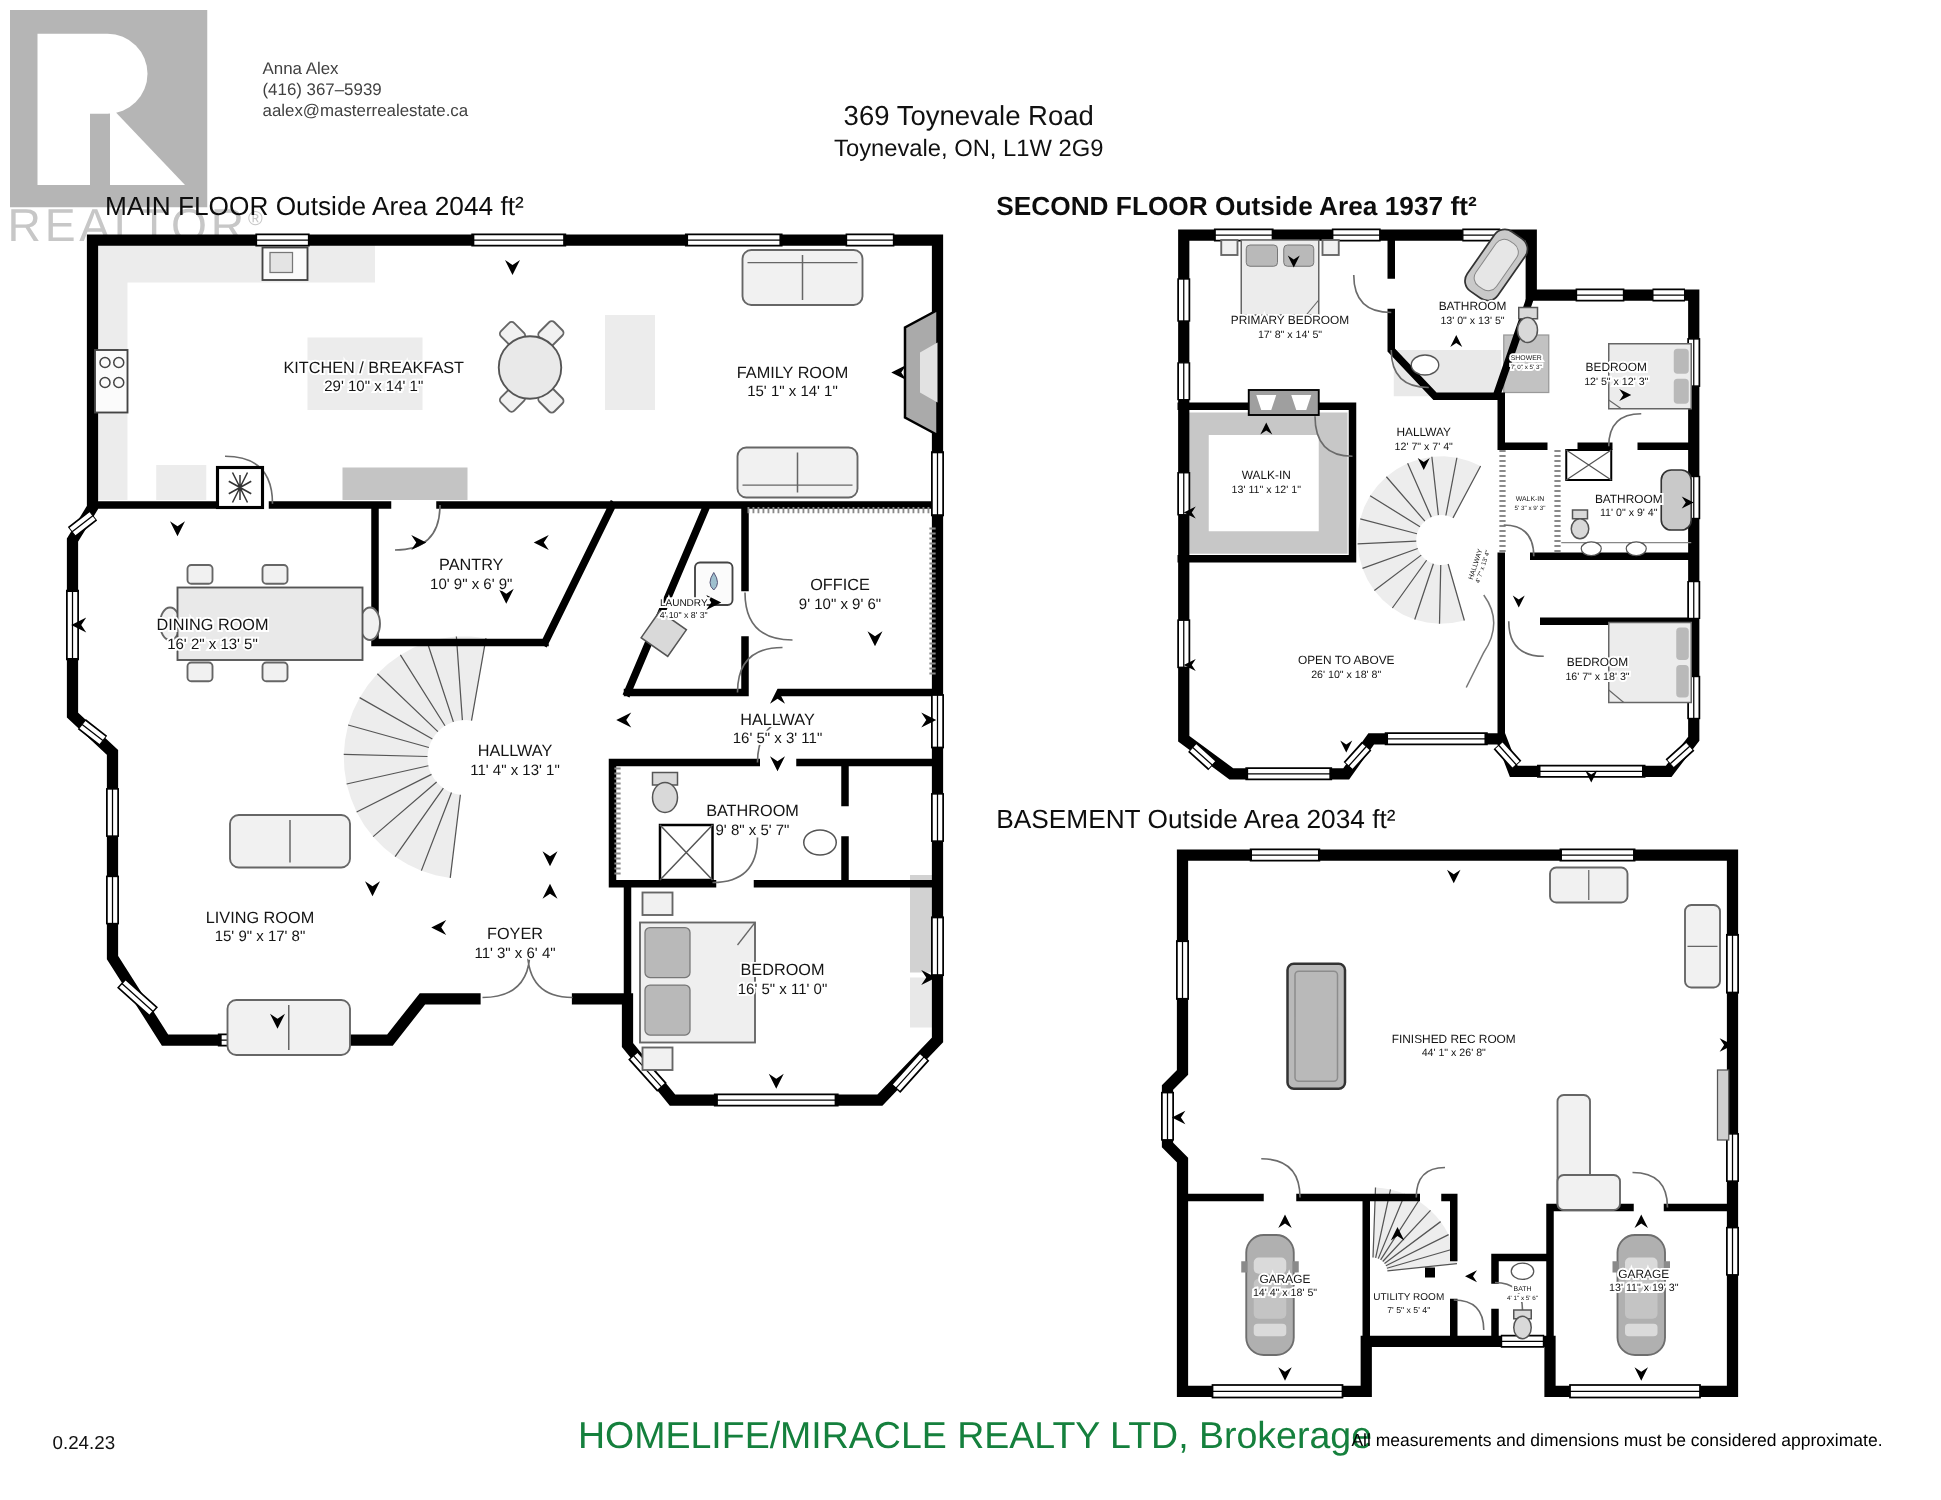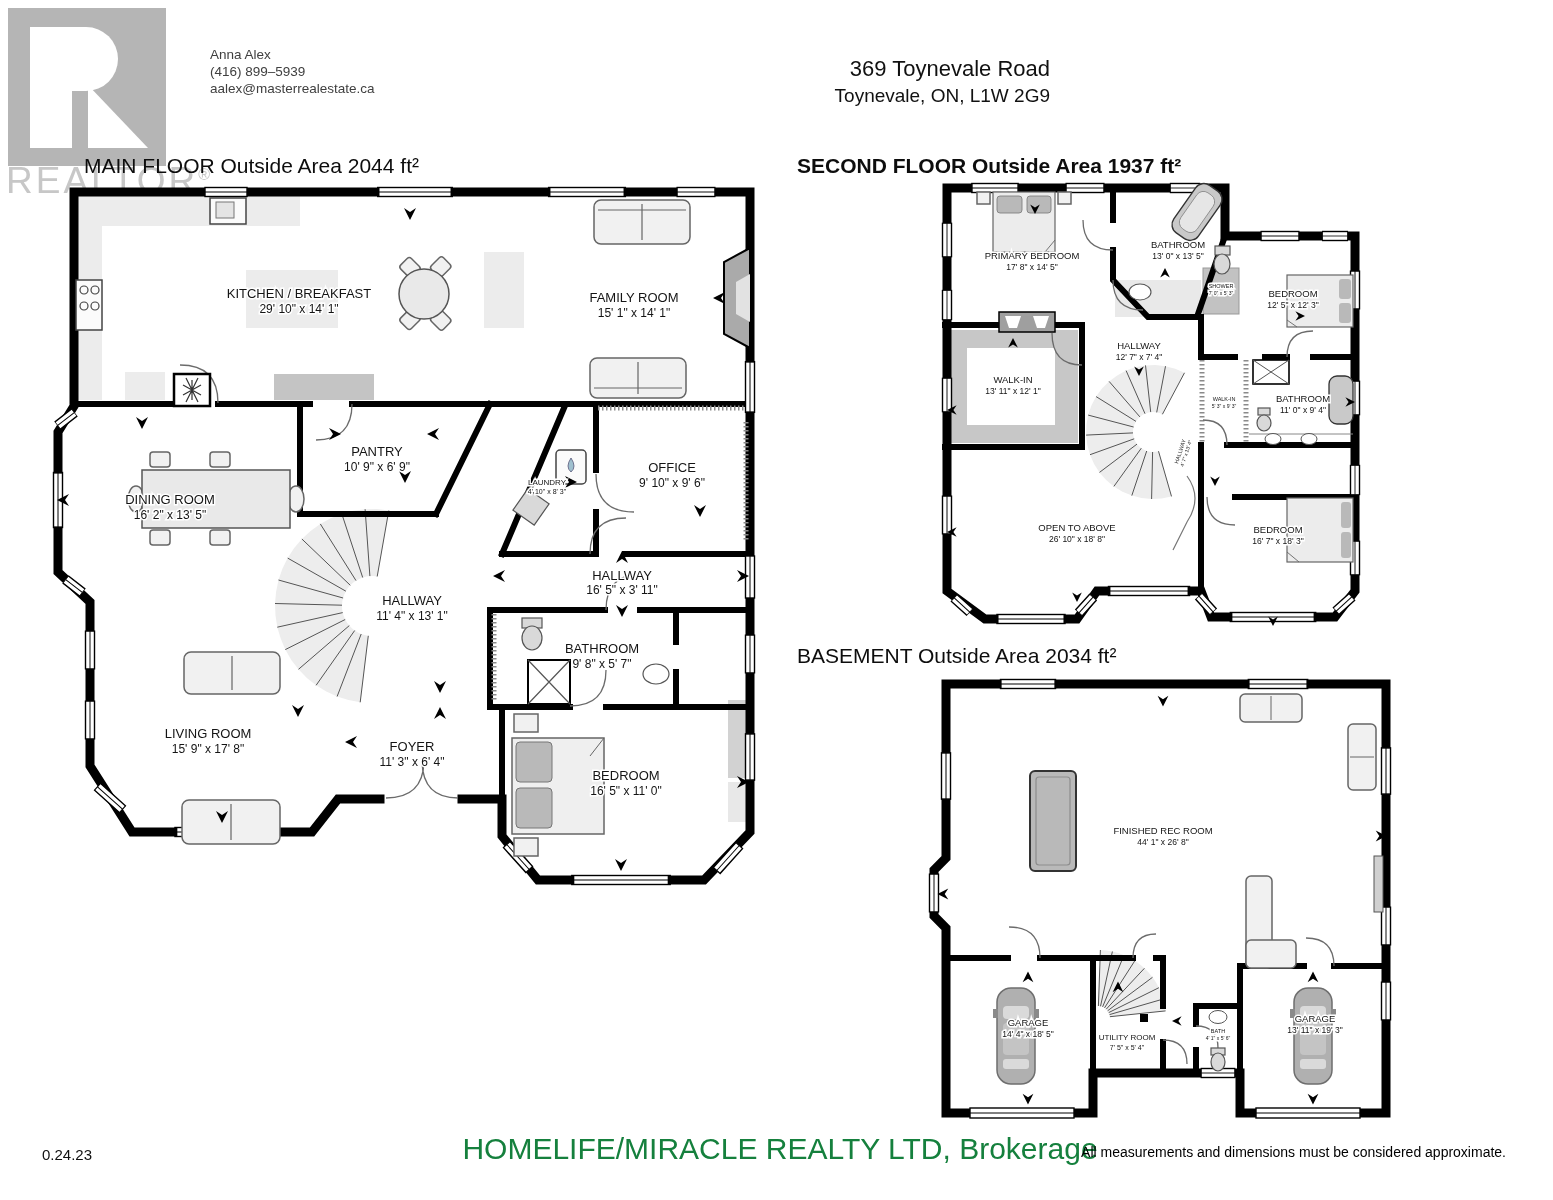--- a/index.html
+++ b/index.html
@@ -4,21 +4,21 @@
 <style>
   html,body{margin:0;padding:0;background:#fff;}
   .page{position:relative;width:1553px;height:1200px;background:#fff;overflow:hidden;
         font-family:"Liberation Sans",sans-serif;color:#111;}
   .abs{position:absolute;}
   
   .logo-svg{left:8px;top:8px;}
   .realtor-word{left:6px;top:160px;font-size:37px;font-weight:500;letter-spacing:3px;color:#c7c7c7;z-index:1;text-align:right;}
   .realtor-word sup{font-size:16px;}
   .agent{left:210px;top:46px;font-size:13.5px;line-height:17px;color:#404040;}
-  .address{left:500px;top:56px;width:550px;text-align:right;}
+  .address{left:500px;top:80px;width:550px;text-align:center;}
   .address .l1{font-size:22px;}
   .address .l2{font-size:19px;margin-top:3px;}
   .floor-title{font-size:21px;color:#0d0d0d;white-space:nowrap;z-index:3;}
   .t-main{left:84px;top:154px;text-align:right;}
   .t-second{left:797px;top:154px;font-weight:bold;}
   .t-basement{left:797px;top:644px;}
   .plan{z-index:2;}
   
   .date{left:42px;top:1146px;font-size:15px;}
   .watermark{left:400px;top:1132px;width:760px;text-align:center;font-size:30px;color:#15803d;z-index:1;white-space:nowrap;}
@@ -50,21 +50,21 @@
   <svg class="abs logo-svg" width="158" height="158" viewBox="0 0 158 158">
     <rect x="0" y="0" width="158" height="158" fill="#b5b5b5"></rect>
     <rect x="22" y="19" width="42" height="121" fill="#fff"></rect>
     <path d="M64,19 h14 a32,32 0 0 1 0,64 h-14 z" fill="#fff"></path>
     <path d="M80,140 L140,140 L80,77 Z" fill="#fff"></path>
   </svg>
   <div class="abs realtor-word"><span>REALTOR</span><sup>®</sup></div>
 
   <div class="abs agent">
     <div>Anna Alex</div>
-    <div>(416) 899–5939</div>
+    <div>(416) 367–5939</div>
     <div>aalex@masterrealestate.ca</div>
   </div>
 
   <div class="abs address">
     <div class="l1">369 Toynevale Road</div>
     <div class="l2">Toynevale, ON, L1W 2G9</div>
   </div>
 
   <div class="abs floor-title t-main">MAIN FLOOR Outside Area 2044 ft²</div>
   <div class="abs floor-title t-second">SECOND FLOOR Outside Area 1937 ft²</div>

